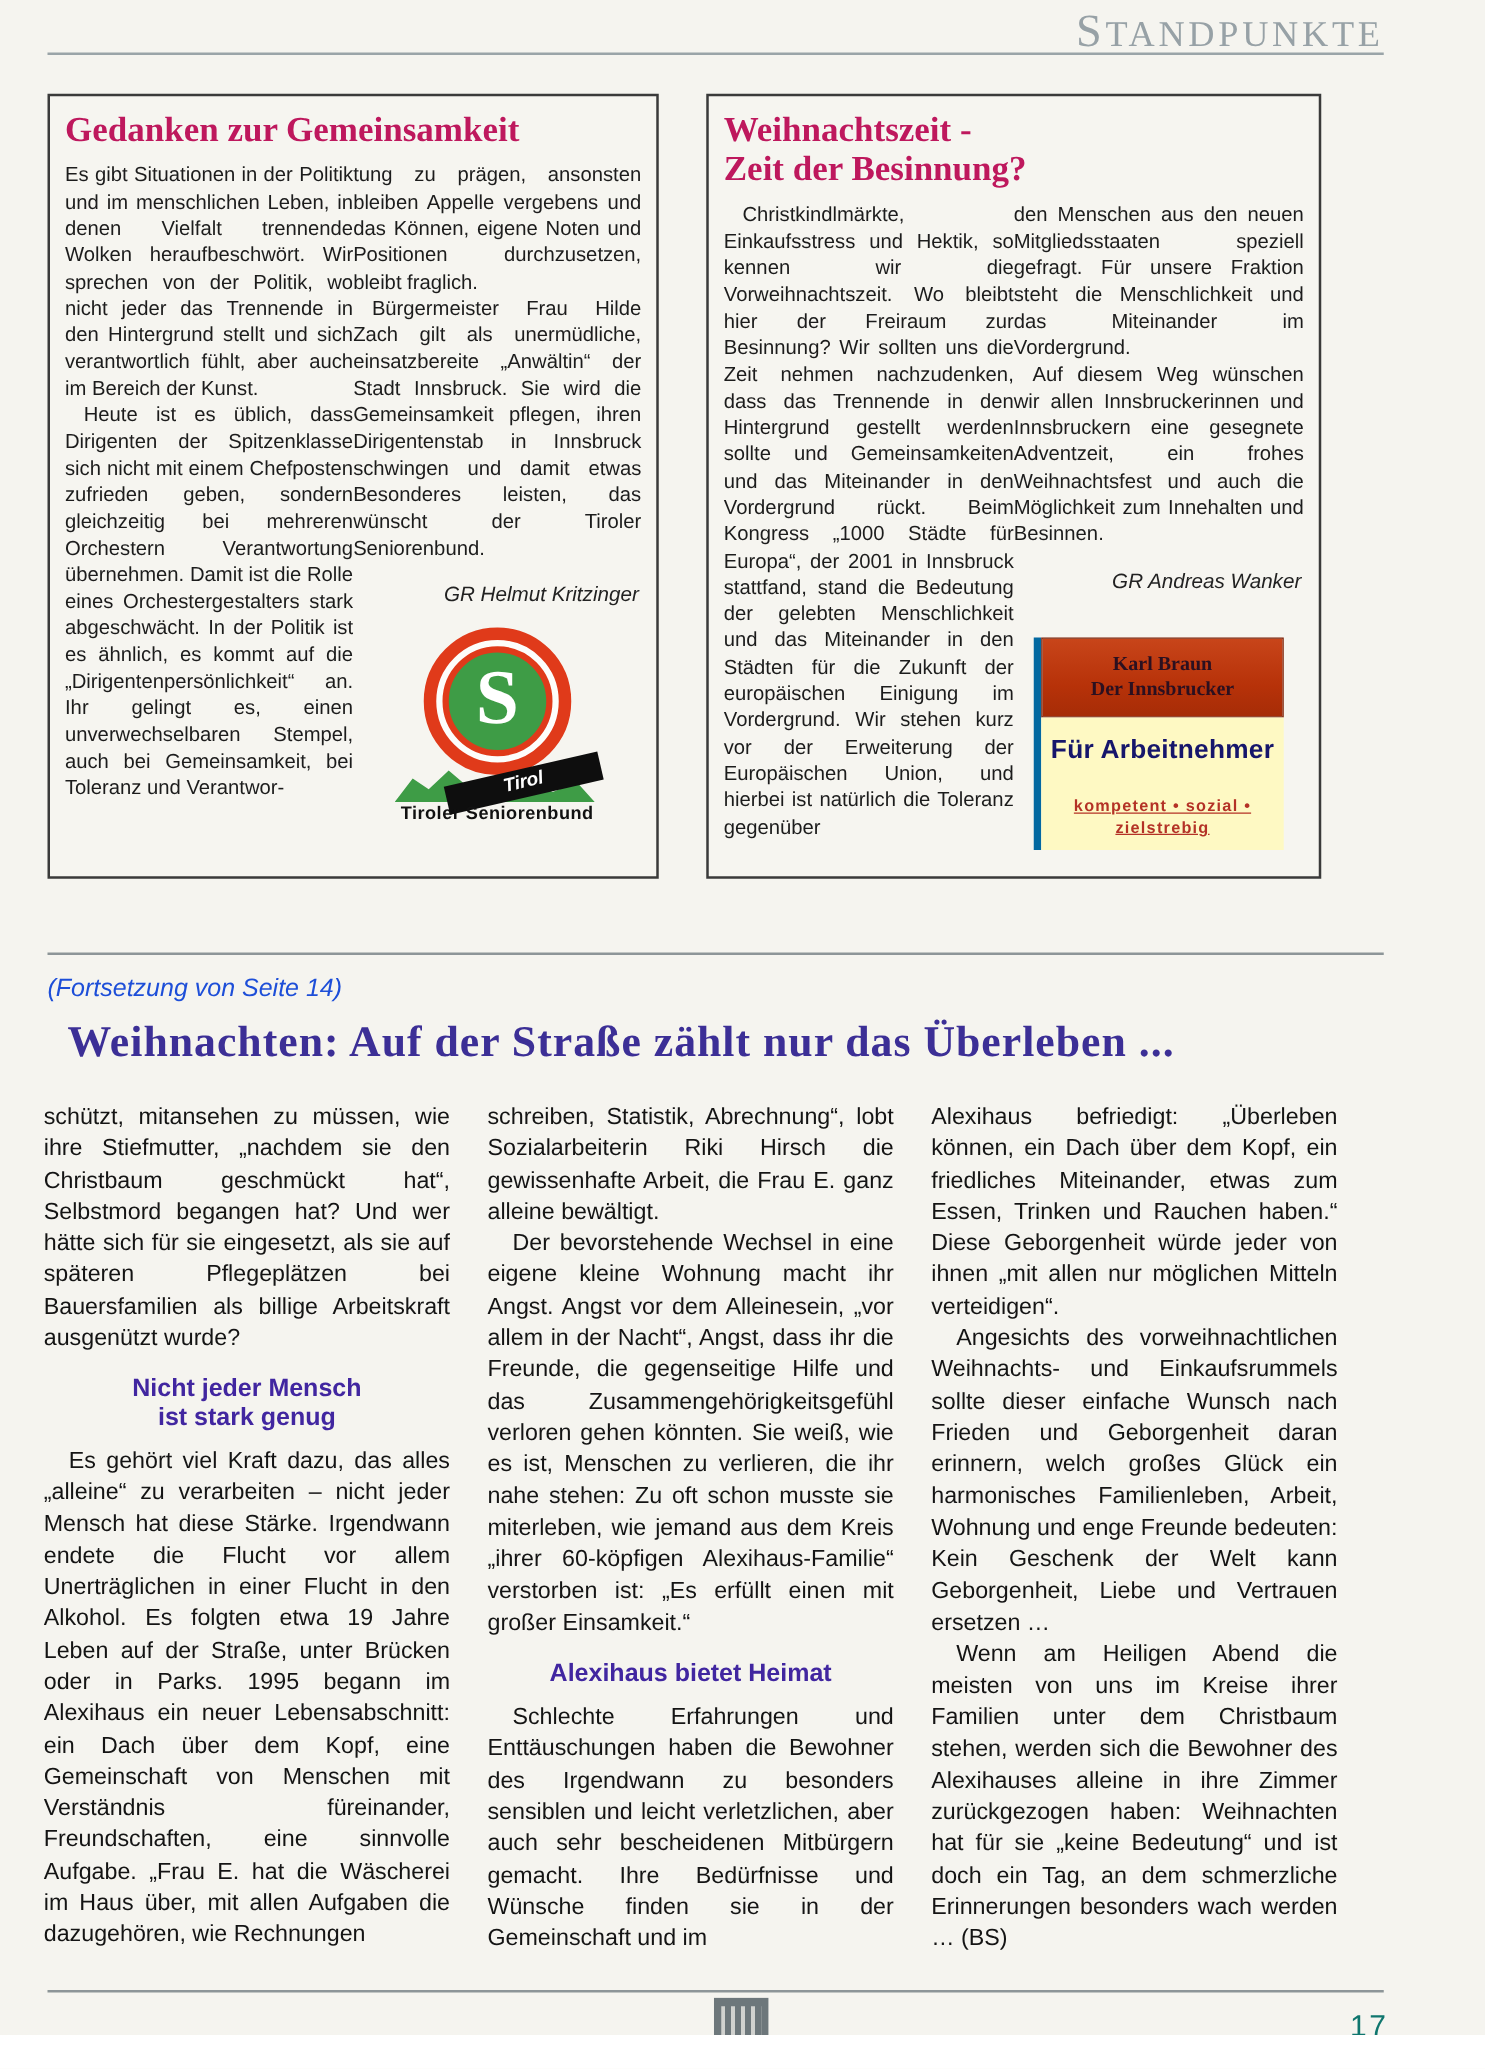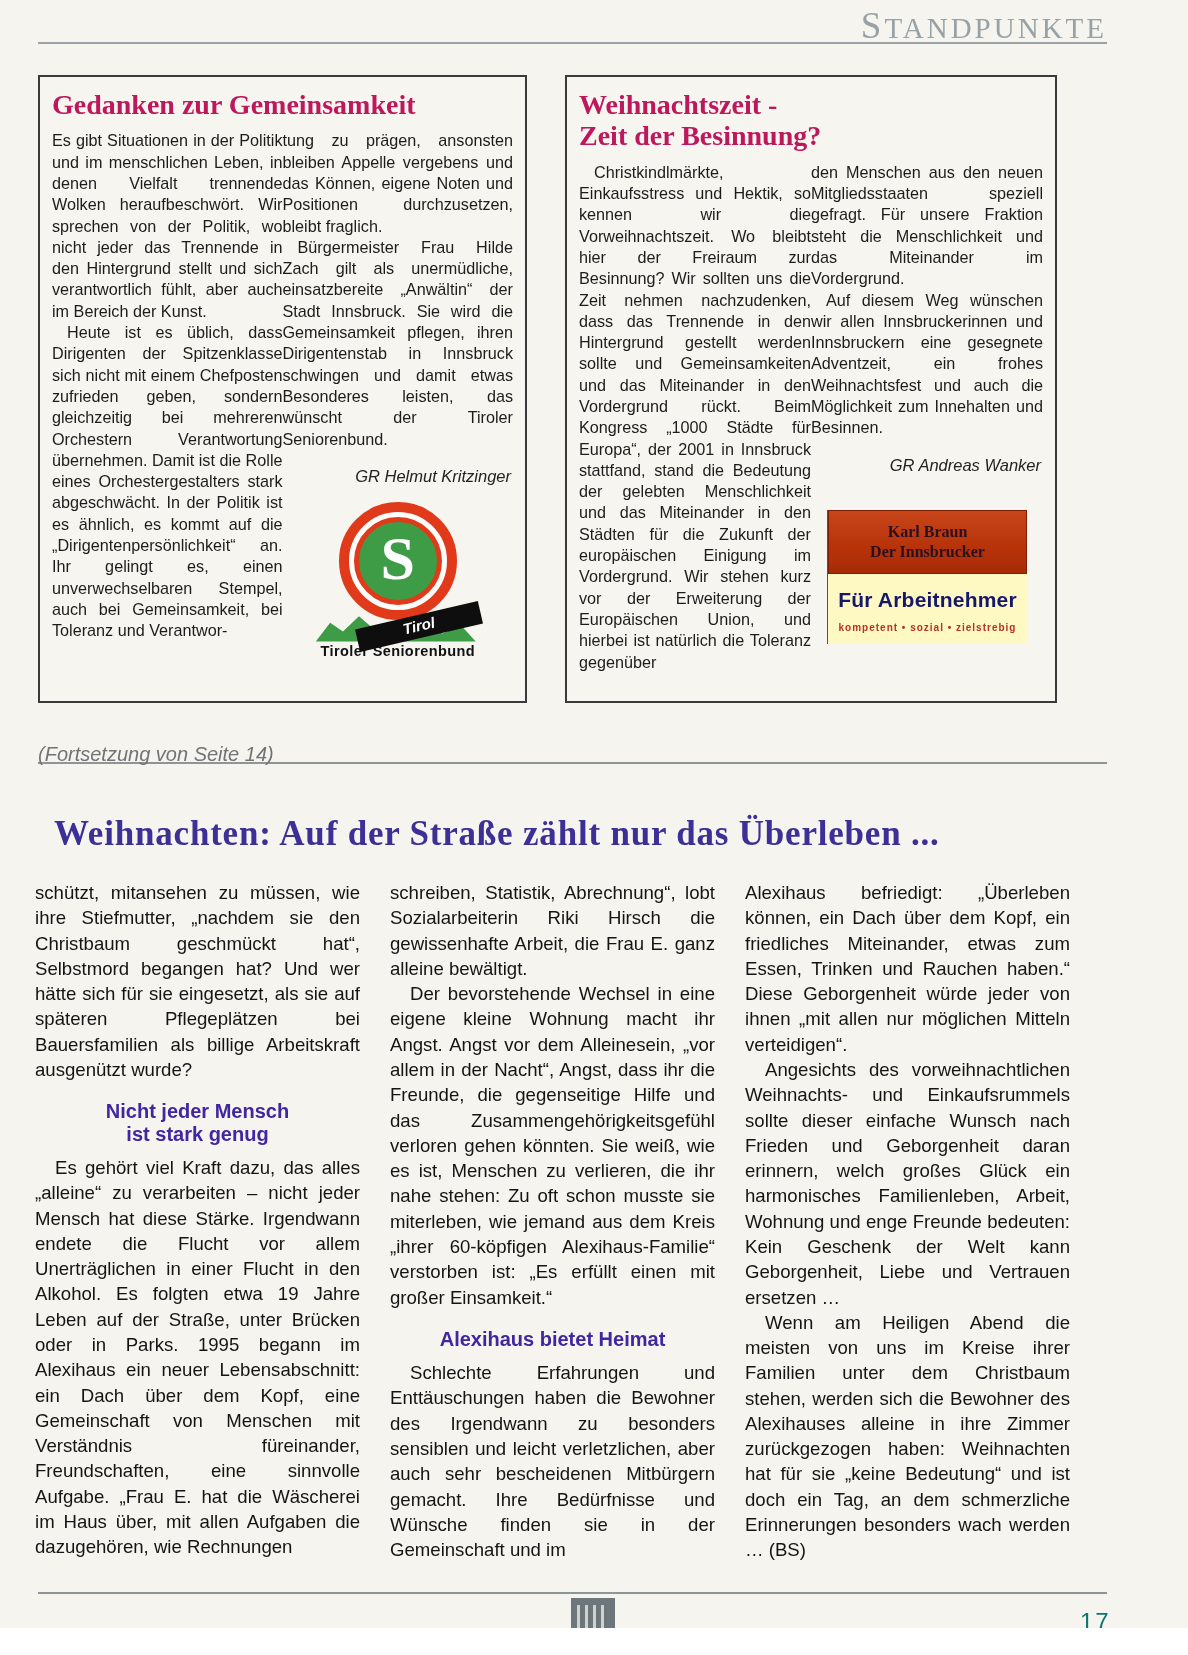--- a/index.html
+++ b/index.html
@@ -58,37 +58,37 @@
     position:absolute; bottom:24px; right:6px; width:126px; height:23px; z-index:3;
     background:#0e0e0e; color:#fff; transform:rotate(-13deg);
     font-weight:bold; font-style:italic; font-size:15px; text-align:center; line-height:22px;
   }
   .sb-caption {
     position:absolute; bottom:0; left:0; right:0; text-align:center;
     font-weight:bold; font-size:14.5px; letter-spacing:.4px; color:#111; z-index:3;
   }
 
   
-  .ad { width:200px; margin:34px auto 0; border-left:1px solid #0369a1; }
+  .ad { width:200px; margin:34px auto 0; border-left:6px solid #0369a1; }
   .ad-red {
     height:64px; background:linear-gradient(180deg,#c8451a 0%,#b73209 60%,#a62c07 100%);
     border:1px solid #7c1f05;
     display:flex; flex-direction:column; justify-content:center; text-align:center;
     font-family:"Liberation Serif", serif; font-weight:bold; font-size:16px; color:#2b1020;
     line-height:1.25;
   }
   .ad-white { background:#fef9c3; text-align:center; padding:12px 4px 10px; }
   .ad-headline { color:#16166b; font-weight:bold; font-size:21px; letter-spacing:.2px; }
-  .ad-tagline { margin-top:7px; color:#b43226; font-weight:bold; font-size:10px; letter-spacing:1px; }
+  .ad-tagline { margin-top:22px; color:#b43226; font-weight:bold; font-size:13px; letter-spacing:1px;text-decoration:underline; }
 
   
   .rule-mid { position:absolute; top:762px; left:38px; width:1069px; border-top:2.5px solid #8d9598; }
   .continuation {
-    position:absolute; top:743px; left:38px;
-    font-style:italic; font-size:20px; color:#737373;
+    position:absolute; top:780px; left:38px;
+    font-style:italic; font-size:20px; color:#1d4ed8;
   }
   .headline {
     position:absolute; top:814px; left:54px; white-space:nowrap;
     font-family:"Liberation Serif", serif; font-weight:bold;
     font-size:35px; letter-spacing:.8px; color:#3c2f96;
   }
   .body-cols {
     position:absolute; top:880px; left:35px; width:1035px; height:700px;
     display:flex; gap:30px; overflow:hidden;
   }

